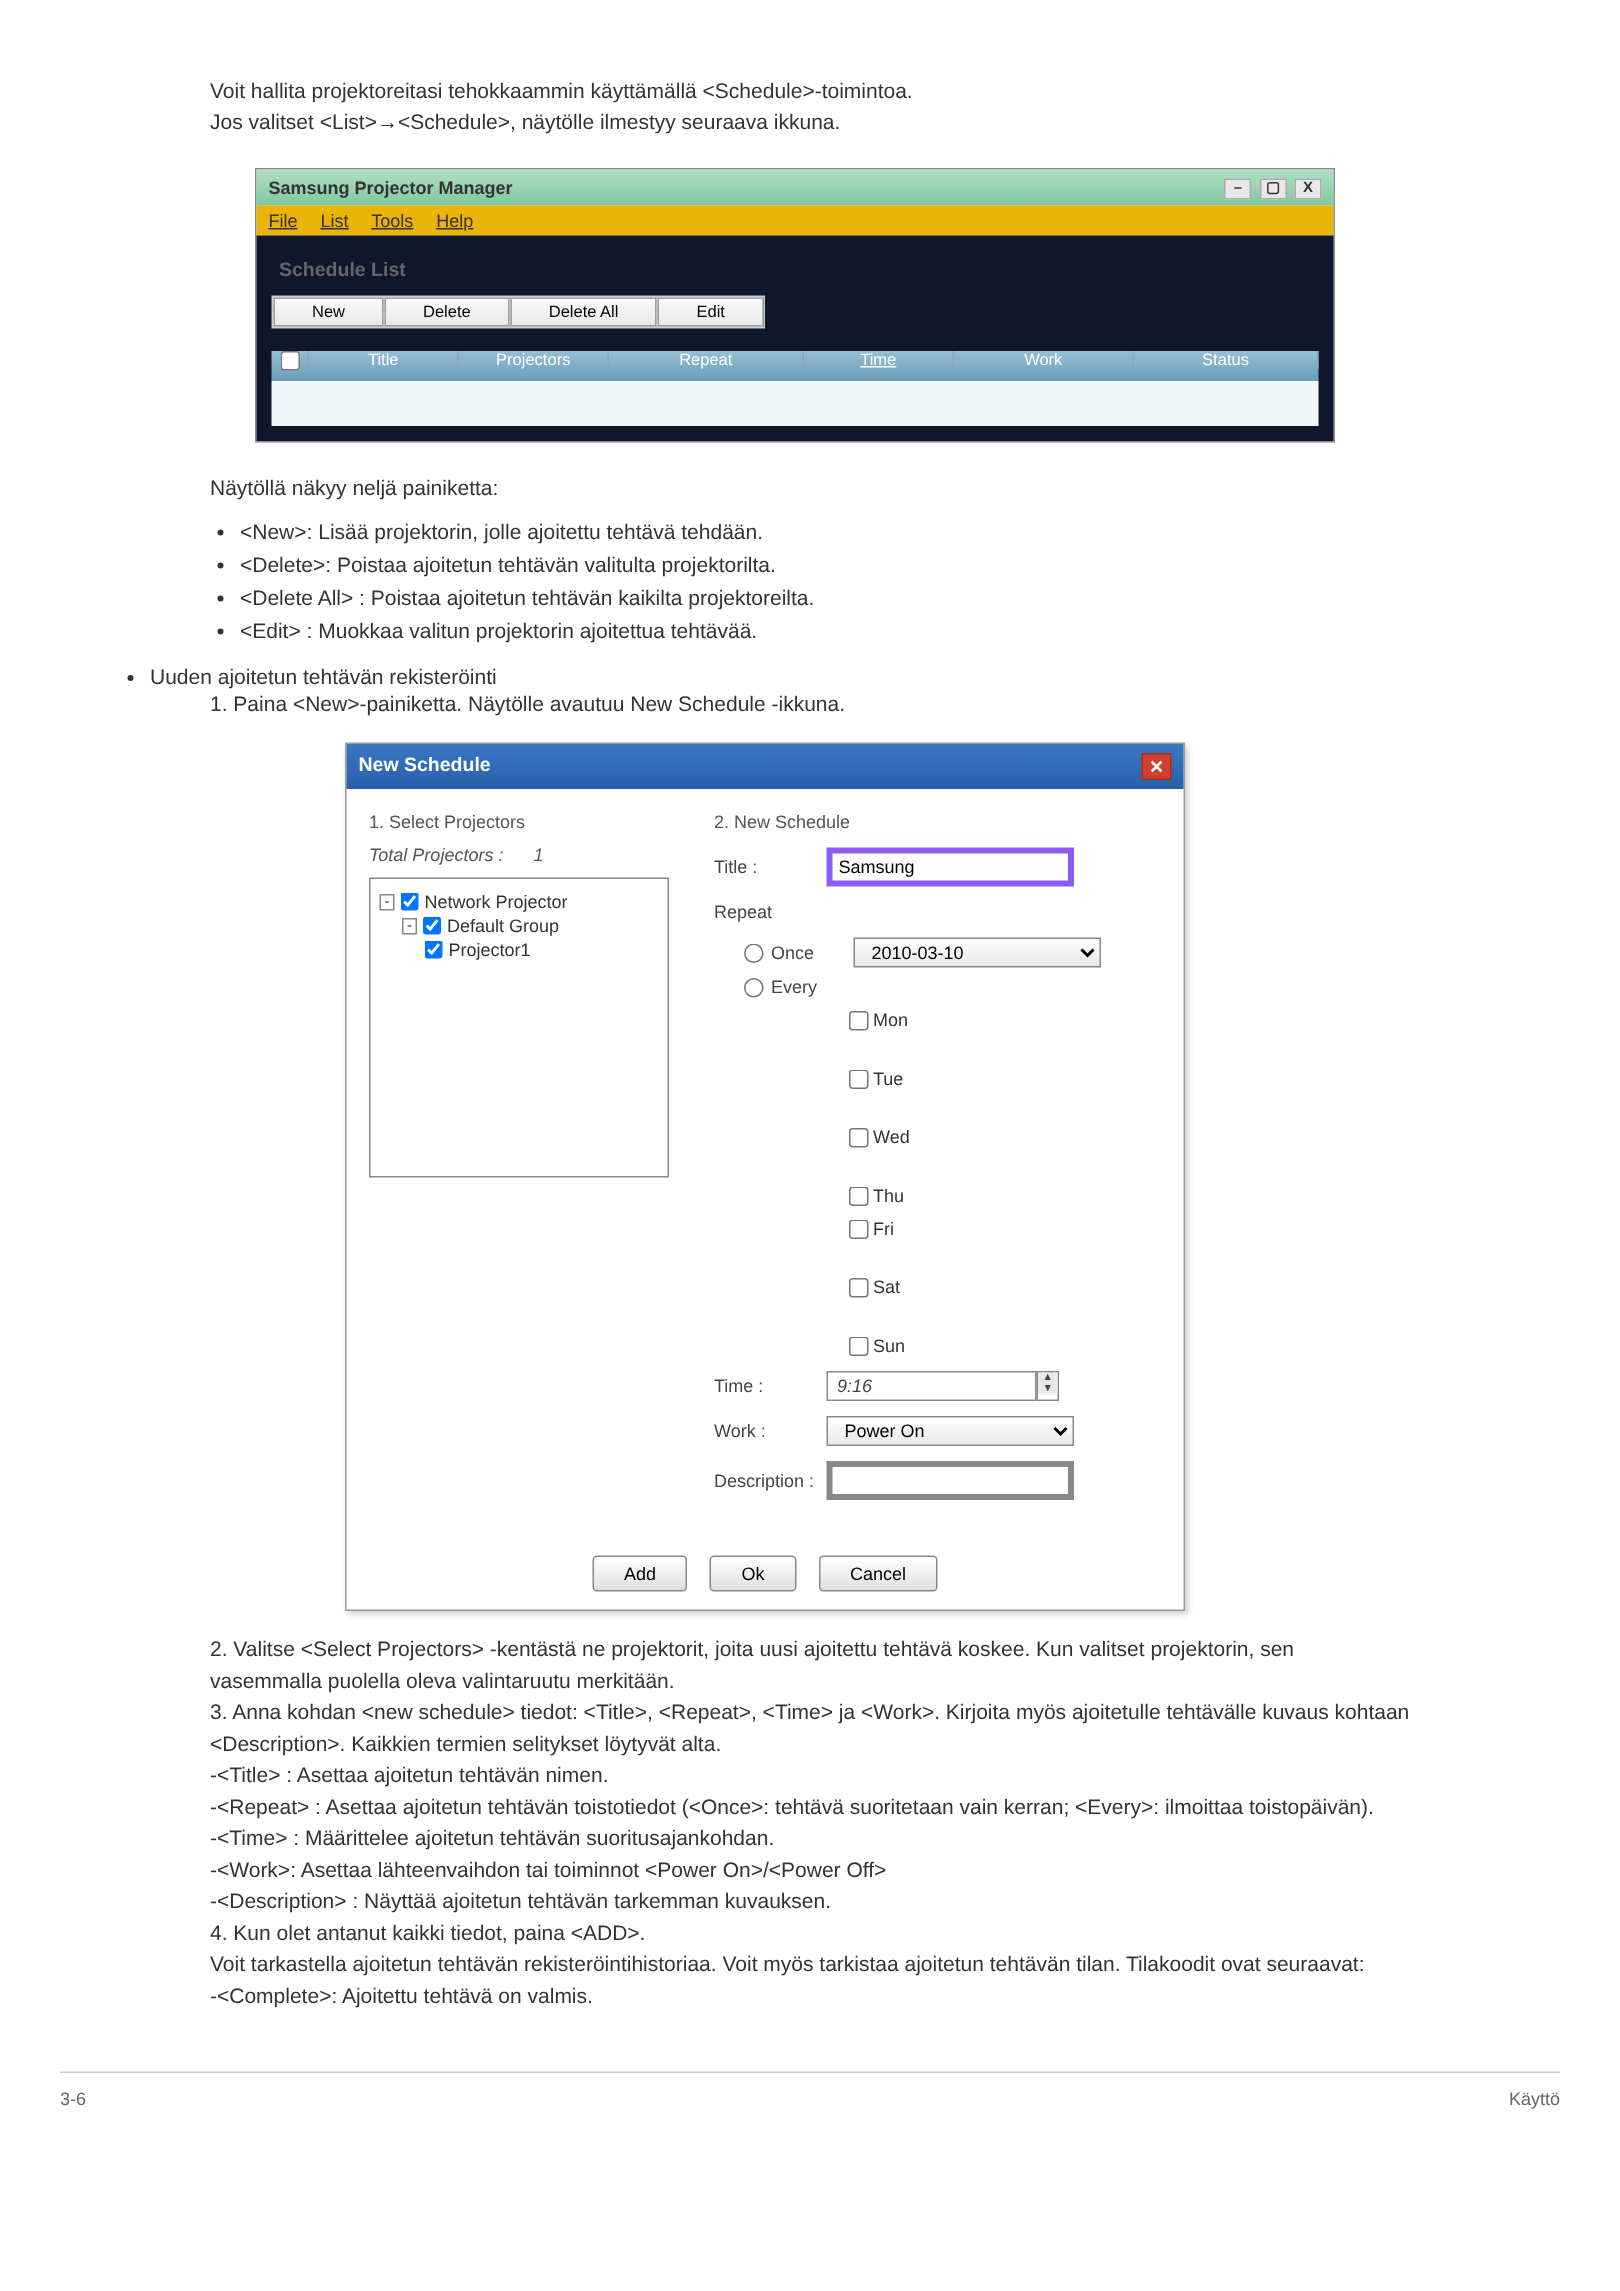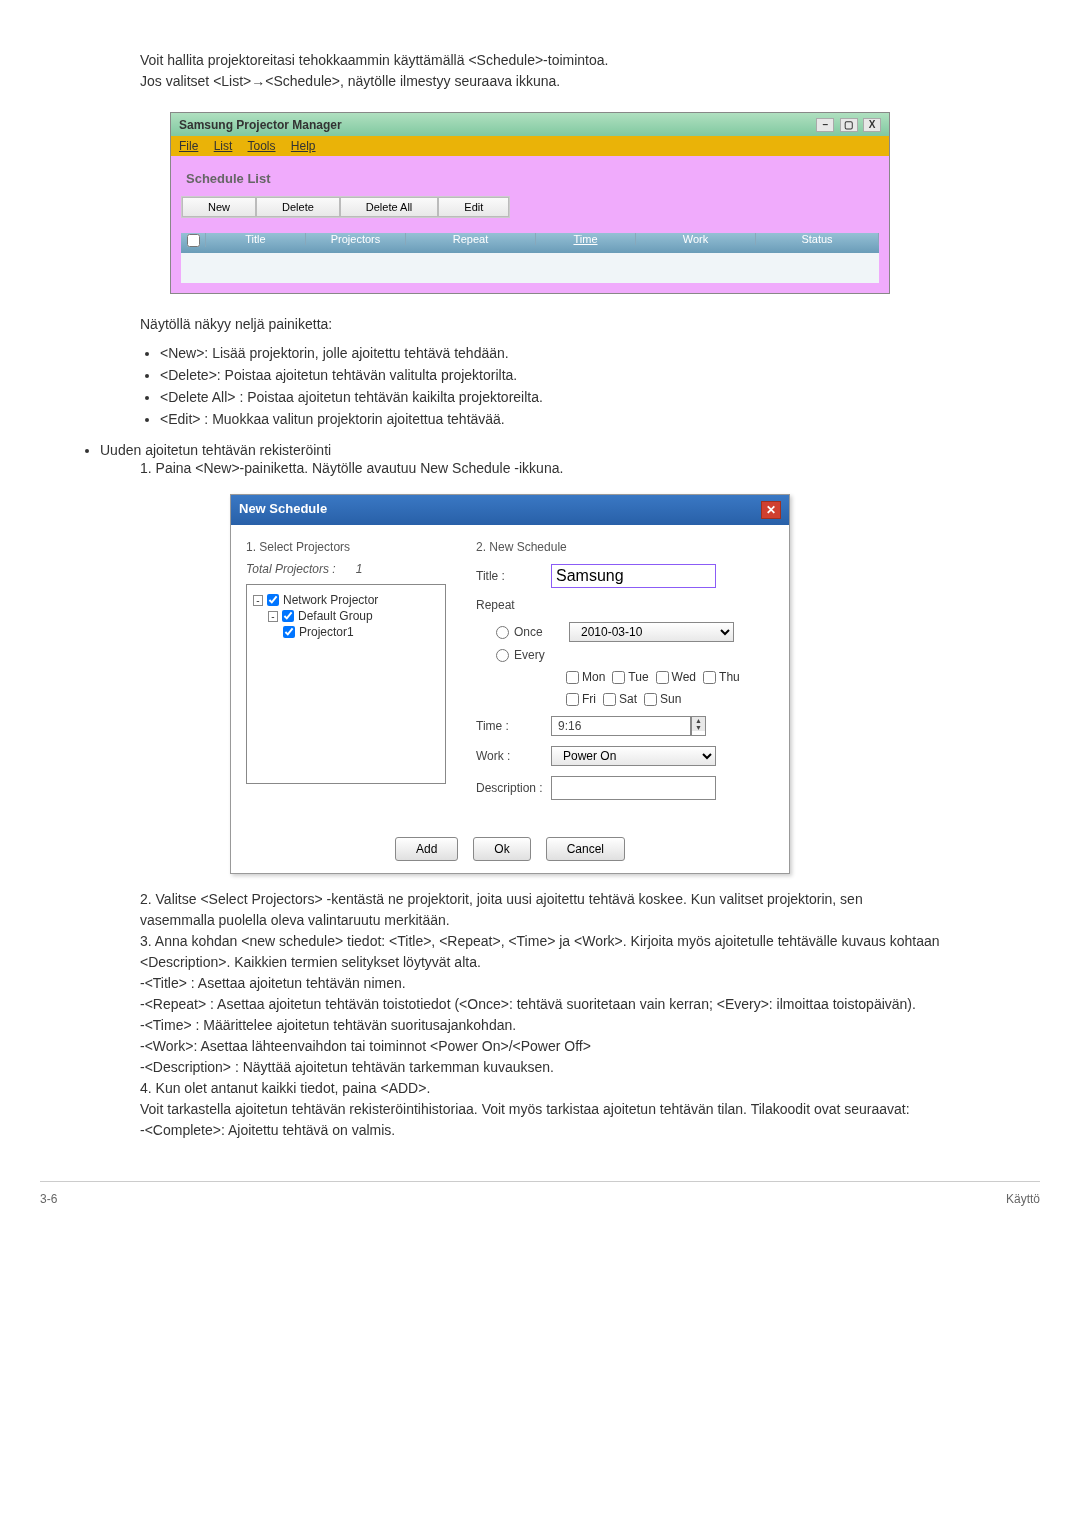--- a/index.html
+++ b/index.html
@@ -46,21 +46,21 @@
       text-align: center;
       line-height: 12px;
     }
     .menubar {
       background: #eab308;
       padding: 3px 8px;
       font-size: 12px;
     }
     .menubar span { margin-right: 12px; text-decoration: underline; }
     .schedule-body {
-      background: #f0abfc;
+      background: #0f172a;
       padding: 15px 10px 10px 10px;
     }
     .schedule-title { font-size: 13px; font-weight: bold; color: #666; margin-bottom: 10px; margin-left: 5px; }
     .toolbar { display: flex; gap: 0; margin-bottom: 15px; border: 1px solid #ccc; width: fit-content; }
     .toolbar button {
       border: 1px solid #bbb;
       background: linear-gradient(#fafafa, #e8e8e8);
       padding: 3px 25px;
       font-size: 11px;
       cursor: pointer;
@@ -124,28 +124,28 @@
       height: 200px;
     }
     .tree-node { margin: 2px 0; display: flex; align-items: center; gap: 4px; }
     .tree-indent1 { margin-left: 15px; }
     .tree-indent2 { margin-left: 30px; }
     .tree-check { width: 12px; height: 12px; }
     .tree-toggle { width: 10px; font-size: 10px; text-align: center; border: 1px solid #888; line-height: 9px; }
     
     .form-row { display: flex; align-items: center; margin: 10px 0; font-size: 12px; color: #444; }
     .form-label { width: 75px; }
-    .form-input { border: 1px solid #8b5cf6; padding: 2px 4px; font-size: 16px; width: 165px; }
+    .form-input { border: 4px solid #8b5cf6; padding: 2px 4px; font-size: 12px; width: 165px; }
     .form-select { border: 1px solid #888; padding: 1px 7px; font-size: 12px; width: 165px; background: linear-gradient(#fff, #e8e8e8); }
     .radio-group { margin-left: 20px; }
     .radio-row { margin: 6px 0; }
-    .days { display: flex; flex-wrap: wrap; gap: 7px; margin: 8px 0; font-size: 12px; }
+    .days { display: flex; flex-wrap: wrap; gap: 25px; margin: 8px 0; font-size: 12px; flex-direction: column; }
     .days label { display: flex; align-items: center; gap: 3px; }
     .spinner-wrap { display: flex; }
-    .spinner-box { border: 1px solid #888; padding: 2px 6px; width: 140px; font-size: 12px; }
+    .spinner-box { border: 1px solid #888; padding: 2px 6px; width: 140px; font-size: 12px; font-style: italic; }
     .spinner-btns { display: flex; flex-direction: column; border: 1px solid #888; }
     .spinner-btns span { font-size: 7px; padding: 0 3px; background: #e8e8e8; }
     
     .dialog-footer { display: flex; justify-content: center; gap: 15px; padding: 12px; }
     .dialog-footer button {
       padding: 4px 20px;
       font-size: 12px;
       border: 1px solid #888;
       background: linear-gradient(#fff, #e0e0e0);
       border-radius: 3px;

